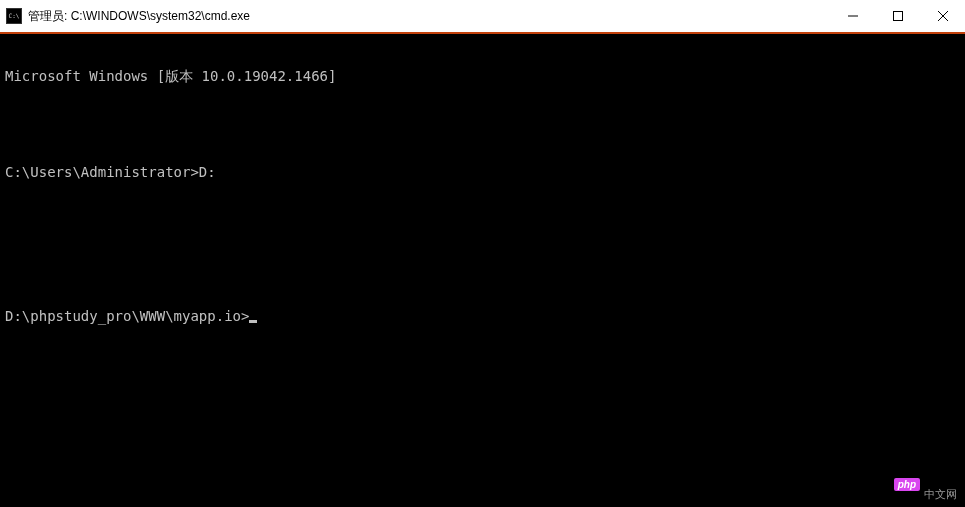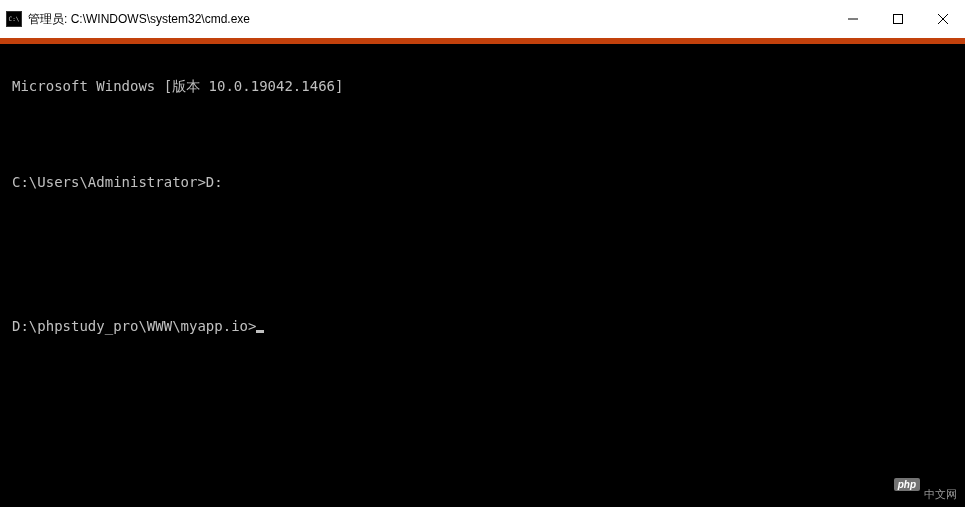--- a/index.html
+++ b/index.html
@@ -9,26 +9,26 @@
     }
     body {
       width: 965px;
       height: 507px;
       background: #000;
       font-family: "SimSun", "NSimSun", "Consolas", monospace;
       overflow: hidden;
       position: relative;
     }
     .title-bar {
-      height: 44px;
+      height: 34px;
       background: #fff;
       display: flex;
       align-items: center;
       justify-content: space-between;
-      border-bottom: 6px solid #c2410c;
+      border-bottom: 2px solid #c2410c;
     }
     .title-left {
       display: flex;
       align-items: center;
       padding-left: 6px;
       gap: 6px;
     }
     .cmd-icon {
       width: 16px;
       height: 16px;
@@ -62,21 +62,21 @@
       align-items: center;
       justify-content: center;
       background: #fff;
       cursor: pointer;
     }
     .win-btn svg {
       width: 10px;
       height: 10px;
     }
     .terminal {
-      padding: 2px 12px;
+      padding: 2px 5px;
       color: #c0c0c0;
       font-size: 14px;
       line-height: 16px;
       font-family: "NSimSun", "SimSun", "Consolas", monospace;
       white-space: pre;
     }
     .terminal-line {
       min-height: 16px;
     }
     .cursor {
@@ -90,21 +90,21 @@
     }
     .watermark {
       position: absolute;
       right: 8px;
       bottom: 5px;
       display: flex;
       align-items: center;
       gap: 4px;
     }
     .watermark-badge {
-      background: #737373;
+      background: #d946ef;
       color: #fff;
       font-size: 10px;
       padding: 1px 4px;
       border-radius: 2px;
       font-family: sans-serif;
       font-style: italic;
       font-weight: bold;
     }
     .watermark-text {
       color: #999;

